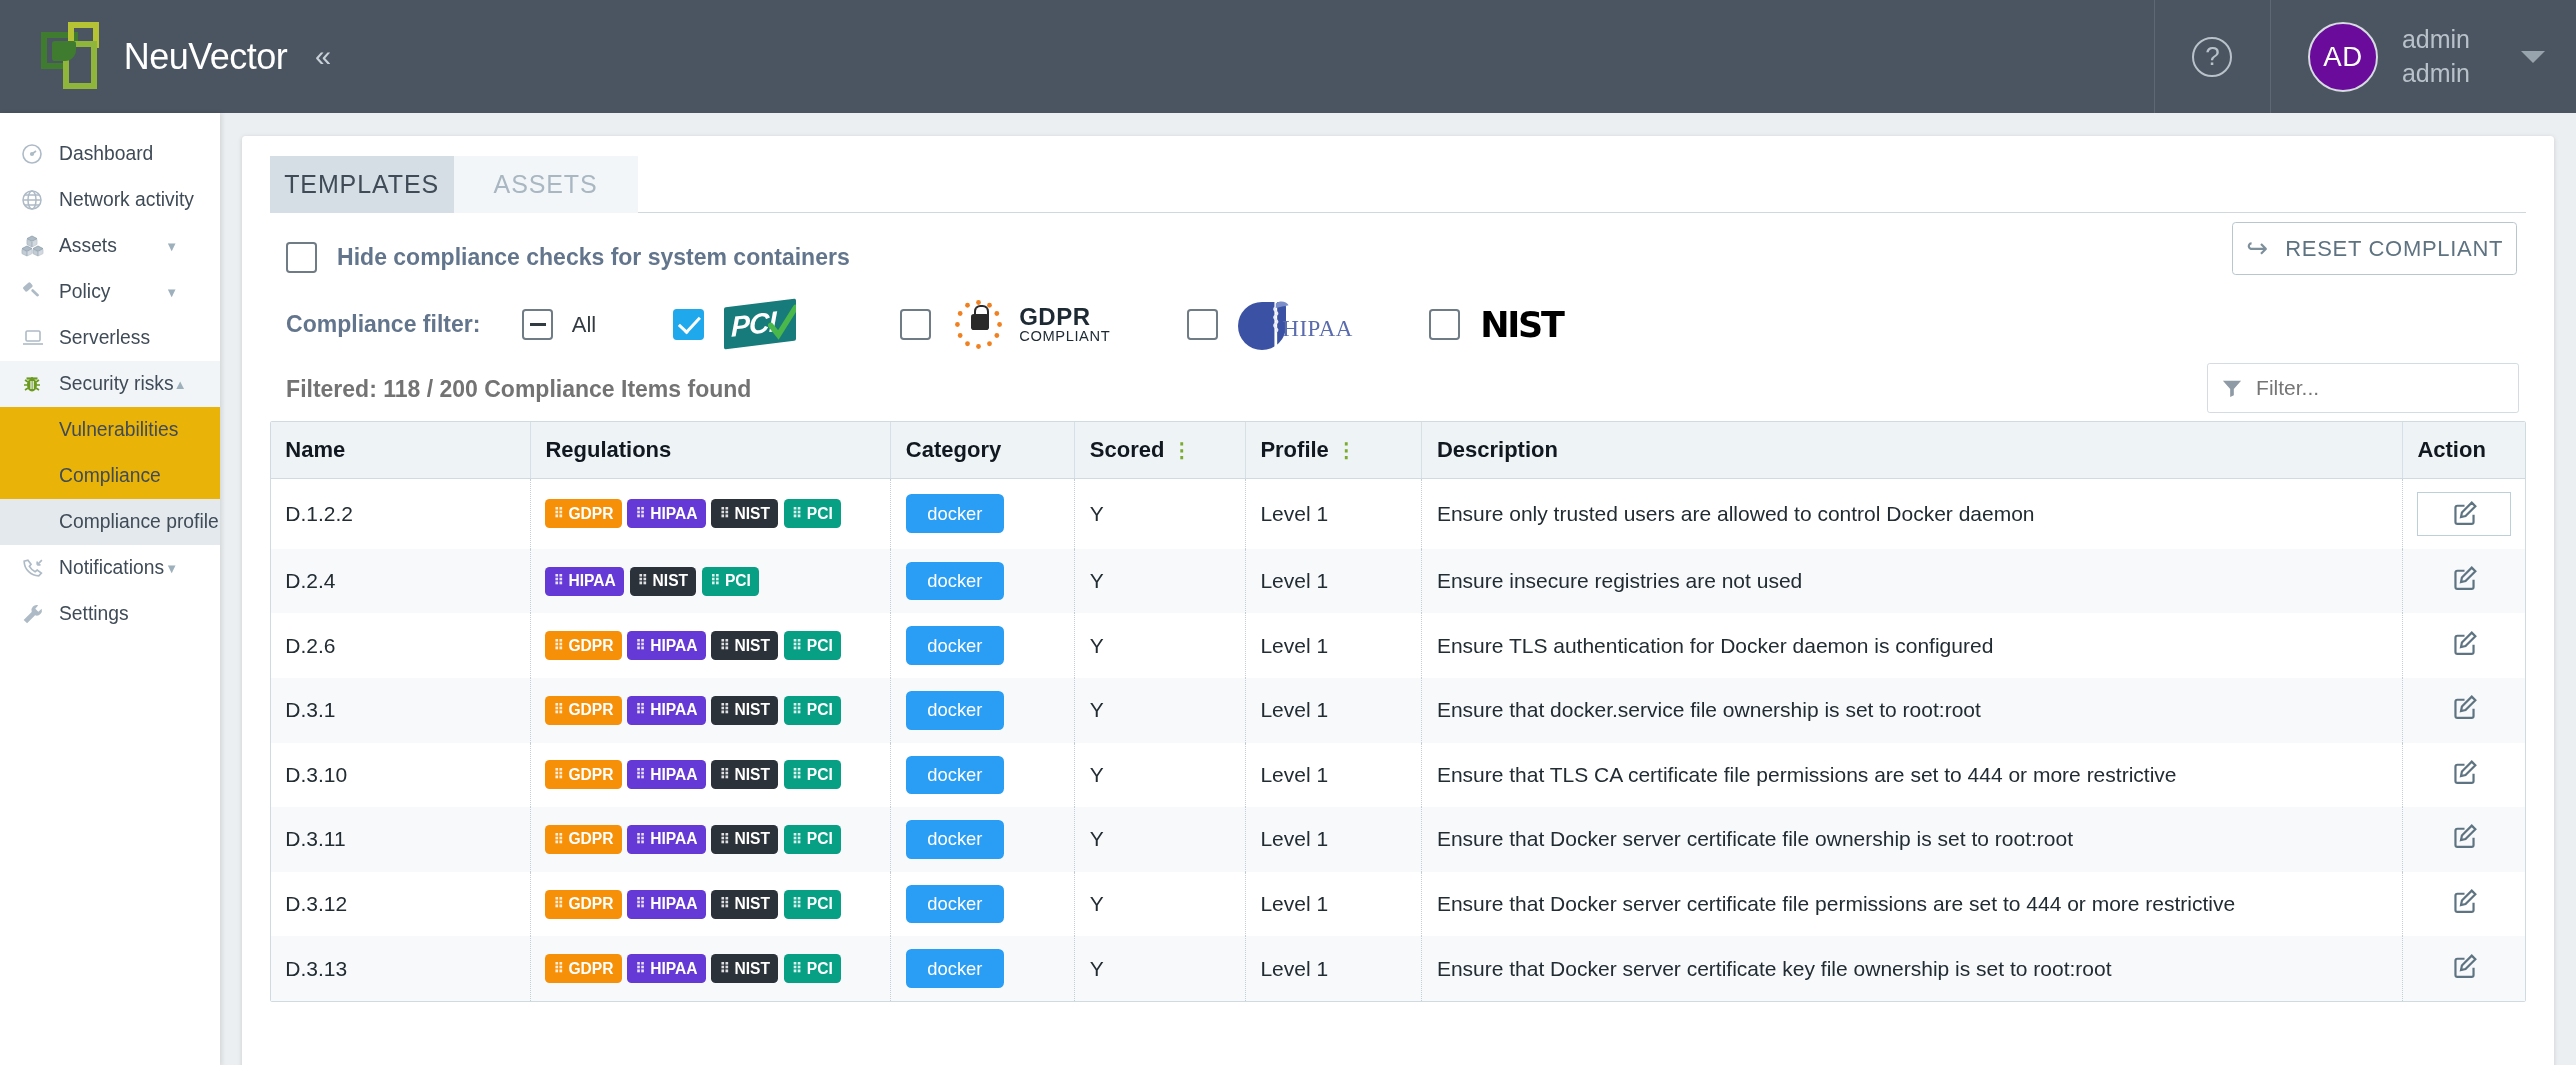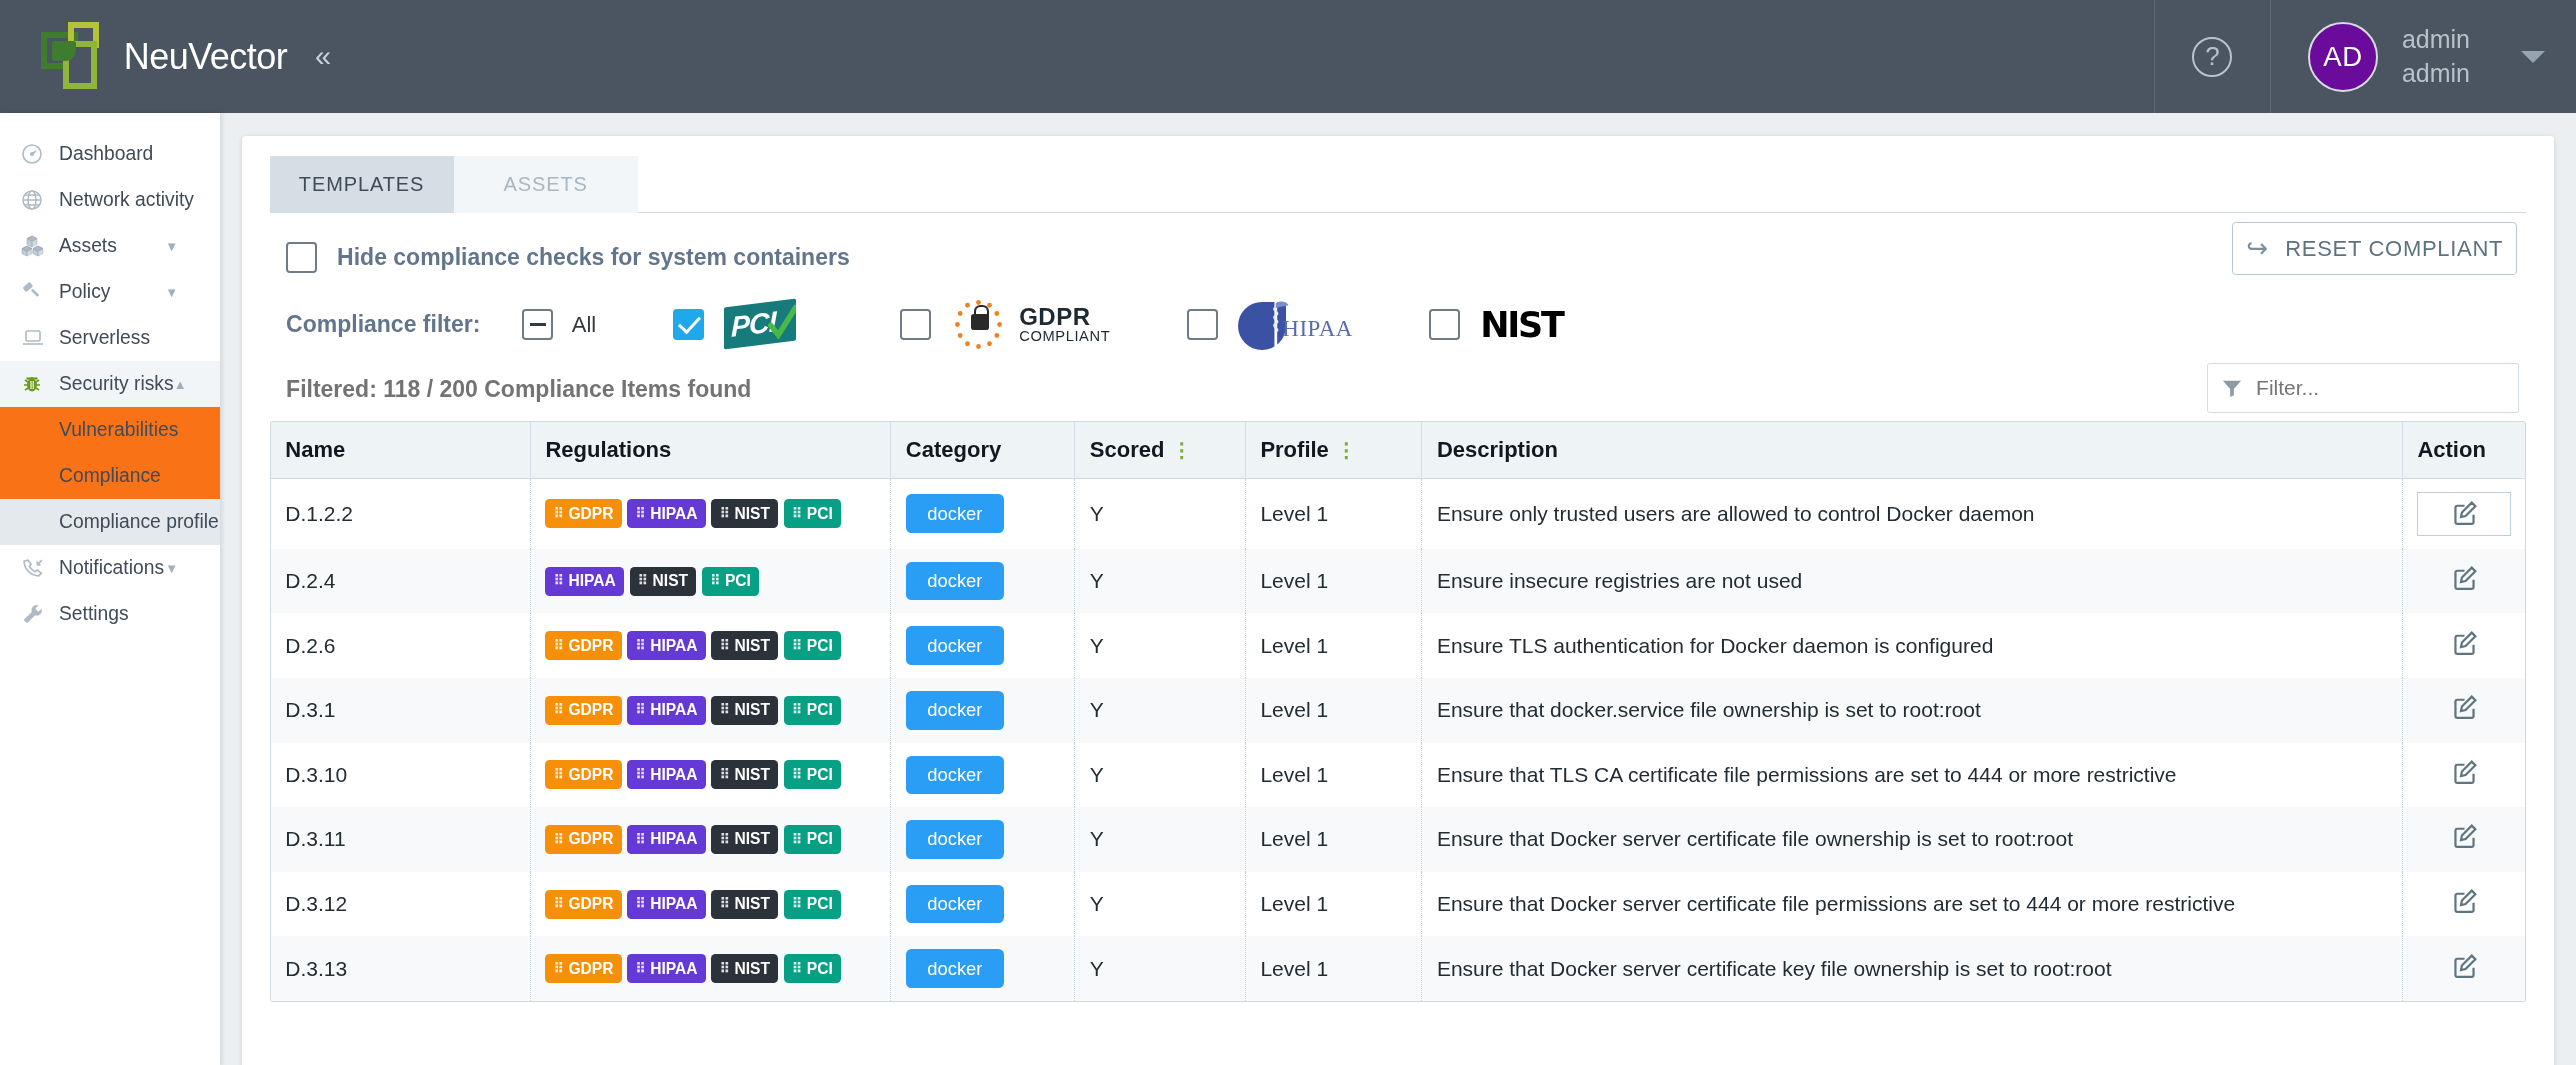--- a/index.html
+++ b/index.html
@@ -56,33 +56,33 @@
   .nav-item {
     display: flex; align-items: center; height: 46px; padding-left: 20px; cursor: pointer;
     color: #3f4b57; font-size: 19.3px; margin-bottom: 0;
   }
   .nav-ico { width: 39px; flex: none; display: flex; align-items: center; color: #aebbc6; }
   .nav-label { white-space: nowrap; }
   .nav-arrow { margin-left: auto; margin-right: 42px; color: #9fb0bd; font-size: 13px; }
   .nav-group-active { background: #f1f5f7; }
   .subnav-item {
     display: flex; align-items: center; height: 46px; padding-left: 59px;
-    color: #3f4b57; font-size: 19.3px; cursor: pointer; background: #f97316;
+    color: #3f4b57; font-size: 19.3px; cursor: pointer; background: #eab308;
   }
   .subnav-item.selected { background: #e3e9ed; }
   
   .content { position: absolute; top: 113px; left: 220px; width: 2356px; height: 953px; padding: 23px 22px 0 22px; }
   .card {
     background: #ffffff; border-radius: 3.7px; box-shadow: 0 1.8px 5.5px rgba(0,0,0,0.14);
     height: 1011px; padding: 20px 27.6px 0 27.6px;
   }
   .tabs { display: flex; border-bottom: 1.8px solid #cfd8dd; height: 57px; }
   .tab {
     width: 184px; height: 57px; display: flex; align-items: center; justify-content: center;
-    font-size: 20px; letter-spacing: 0.9px; cursor: pointer;
+    font-size: 25px; letter-spacing: 0.9px; cursor: pointer;
   }
   .tab.active { background: #d5dee4; color: #3f4b57; }
   .tab.inactive { background: #f2f6f8; color: #a9b7c2; }
   .row-hide {
     display: flex; align-items: center; margin-top: 29px; padding-left: 16.5px; position: relative;
   }
   .cb {
     width: 31px; height: 31px; border: 2.8px solid #6f7b85; border-radius: 3.7px; flex: none;
     background: #fff; cursor: pointer;
   }

